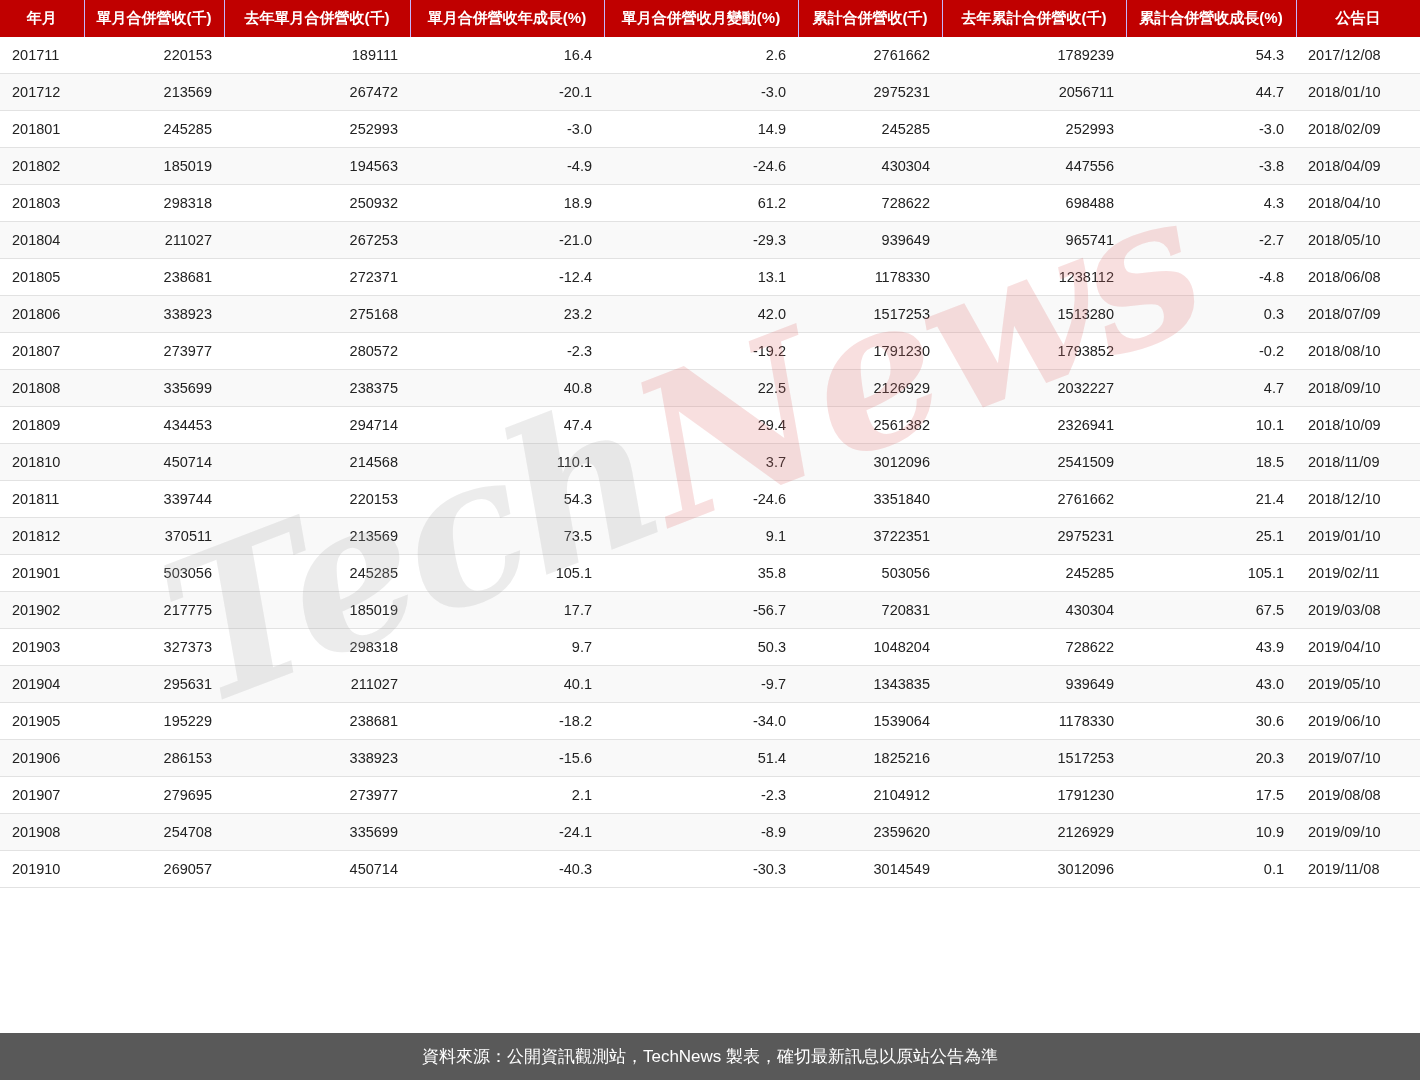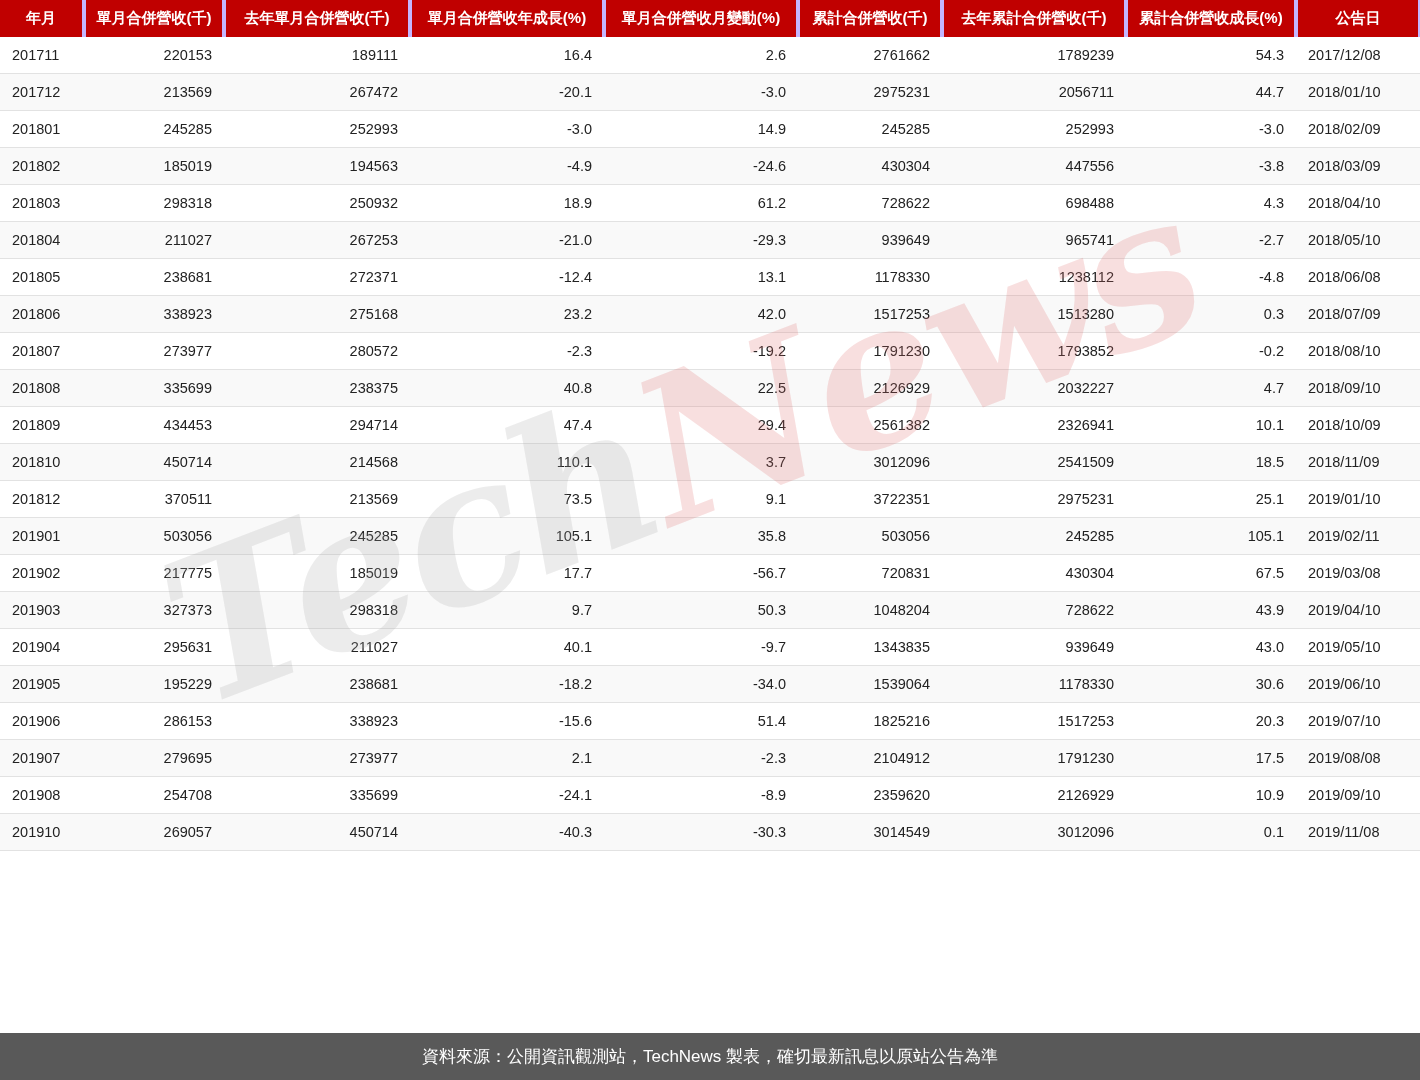--- a/index.html
+++ b/index.html
@@ -49,21 +49,21 @@
     position: relative;
     z-index: 1;
   }
   thead th {
     background: #c00000;
     color: #ffffff;
     font-size: 15px;
     font-weight: bold;
     padding: 9px 2px;
     text-align: center;
-    border-right: 4px solid #c4b5fd;
+    border-right: 1px solid #c4b5fd;
     white-space: nowrap;
   }
   tbody td {
     font-size: 14.5px;
     color: #222222;
     padding: 10px 12px;
     border-bottom: 1px solid #e2e2e2;
     text-align: right;
     white-space: nowrap;
     background: transparent;
@@ -166,21 +166,21 @@
         </tr>
         <tr>
           <td class="col-ym">201802</td>
           <td>185019</td>
           <td>194563</td>
           <td>-4.9</td>
           <td>-24.6</td>
           <td>430304</td>
           <td>447556</td>
           <td>-3.8</td>
-          <td class="col-date">2018/03/09</td>
+          <td class="col-date">2018/04/09</td>
         </tr>
         <tr>
           <td class="col-ym">201803</td>
           <td>298318</td>
           <td>250932</td>
           <td>18.9</td>
           <td>61.2</td>
           <td>728622</td>
           <td>698488</td>
           <td>4.3</td>
@@ -257,20 +257,31 @@
           <td>450714</td>
           <td>214568</td>
           <td>110.1</td>
           <td>3.7</td>
           <td>3012096</td>
           <td>2541509</td>
           <td>18.5</td>
           <td class="col-date">2018/11/09</td>
         </tr>
         <tr>
+          <td class="col-ym">201811</td>
+          <td>339744</td>
+          <td>220153</td>
+          <td>54.3</td>
+          <td>-24.6</td>
+          <td>3351840</td>
+          <td>2761662</td>
+          <td>21.4</td>
+          <td class="col-date">2018/12/10</td>
+        </tr>
+        <tr>
           <td class="col-ym">201812</td>
           <td>370511</td>
           <td>213569</td>
           <td>73.5</td>
           <td>9.1</td>
           <td>3722351</td>
           <td>2975231</td>
           <td>25.1</td>
           <td class="col-date">2019/01/10</td>
         </tr>

